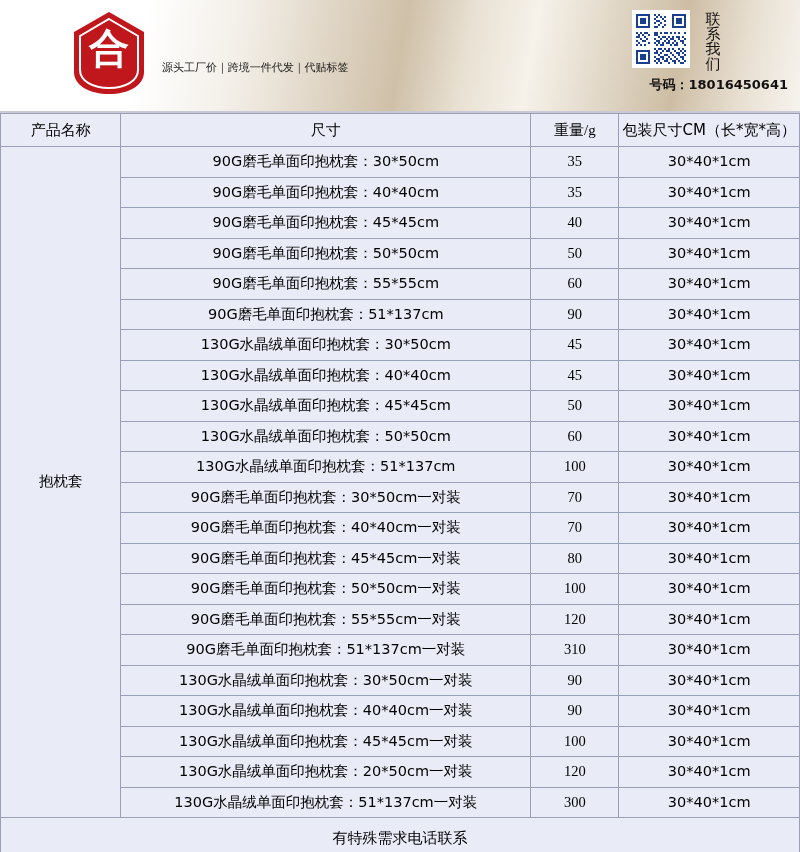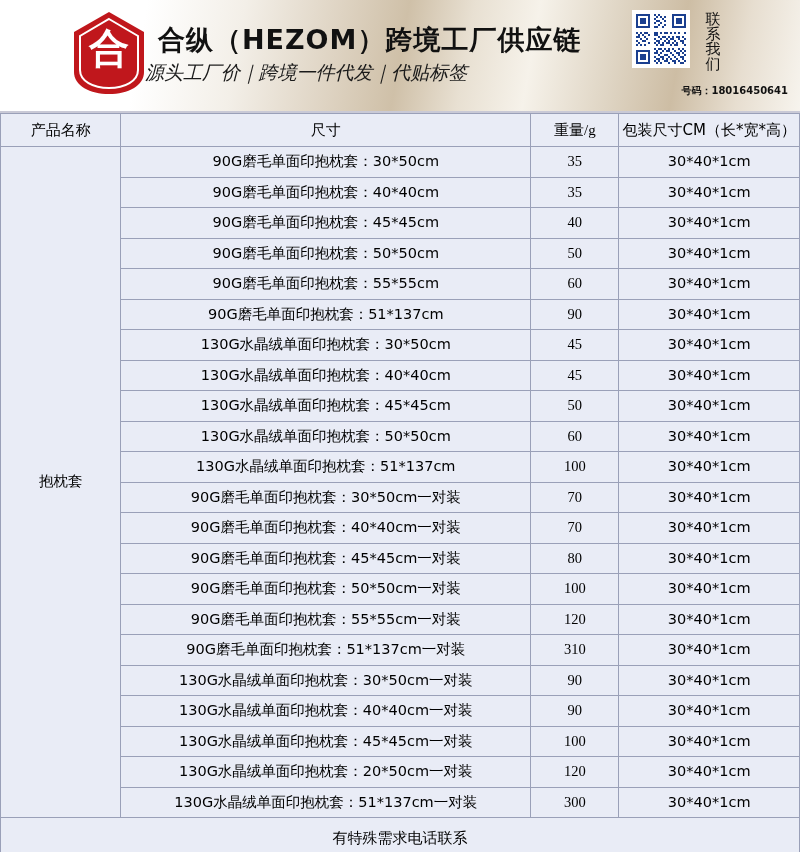--- a/index.html
+++ b/index.html
@@ -74,27 +74,26 @@
     top: 22px;
     font-size: 27px;
     font-weight: bold;
     color: #111111;
     letter-spacing: 1px;
     white-space: nowrap;
     font-family: "DejaVu Sans", "Liberation Sans", sans-serif;
   }
   .title-sub1 {
     position: absolute;
-    left: 145px;
+    left: 162px;
     top: 60px;
-    font-size: 19px;
+    font-size: 11px;
     color: #1a1a1a;
     white-space: nowrap;
     font-family: "DejaVu Sans", "Liberation Sans", sans-serif;
-    font-style: italic;
   }
   .title-sub2 {
     position: absolute;
     left: 158px;
     top: 83px;
     font-size: 15.5px;
     color: #1a1a1a;
     white-space: nowrap;
     font-family: "DejaVu Sans", "Liberation Sans", sans-serif;
   }
@@ -115,22 +114,22 @@
     width: 26px;
     font-size: 15px;
     line-height: 15px;
     color: #111111;
     text-align: center;
     font-family: "DejaVu Sans", "Liberation Sans", sans-serif;
   }
   .phone {
     position: absolute;
     right: 12px;
-    top: 84px;
-    font-size: 10px;
+    top: 76px;
+    font-size: 13px;
     font-weight: bold;
     color: #111111;
     white-space: nowrap;
     font-family: "DejaVu Sans", "Liberation Sans", sans-serif;
   }
 
   
   table.spec {
     width: 800px;
     border-collapse: collapse;
@@ -177,21 +176,20 @@
   <div class="header">
 
     <div class="logo">
       <svg class="shape" viewBox="0 0 74 86" xmlns="http://www.w3.org/2000/svg">
         <path d="M37 2 L72 22 L72 62 C72 76 56 84 37 84 C18 84 2 76 2 62 L2 22 Z" fill="#c0171c"></path>
         <path d="M37 9 L66 26 L66 60 C66 71 53 78 37 78 C21 78 8 71 8 60 L8 26 Z" fill="#c0171c" stroke="#ffffff" stroke-width="2"></path>
       </svg>
       <div class="glyph">合</div>
     </div>
 
-    <div class="title-main">合纵（HEZOM）跨境工厂供应链</div>
     <div class="title-sub1">源头工厂价｜跨境一件代发｜代贴标签</div>
 
     <div class="qr">
       <svg width="54" height="54" viewBox="0 0 27 27" xmlns="http://www.w3.org/2000/svg">
         <rect width="27" height="27" fill="#ffffff"></rect>
         <g fill="#1a3f8f">
           <rect x="1" y="1" width="7" height="7"></rect>
           <rect x="19" y="1" width="7" height="7"></rect>
           <rect x="1" y="19" width="7" height="7"></rect>
         </g>

